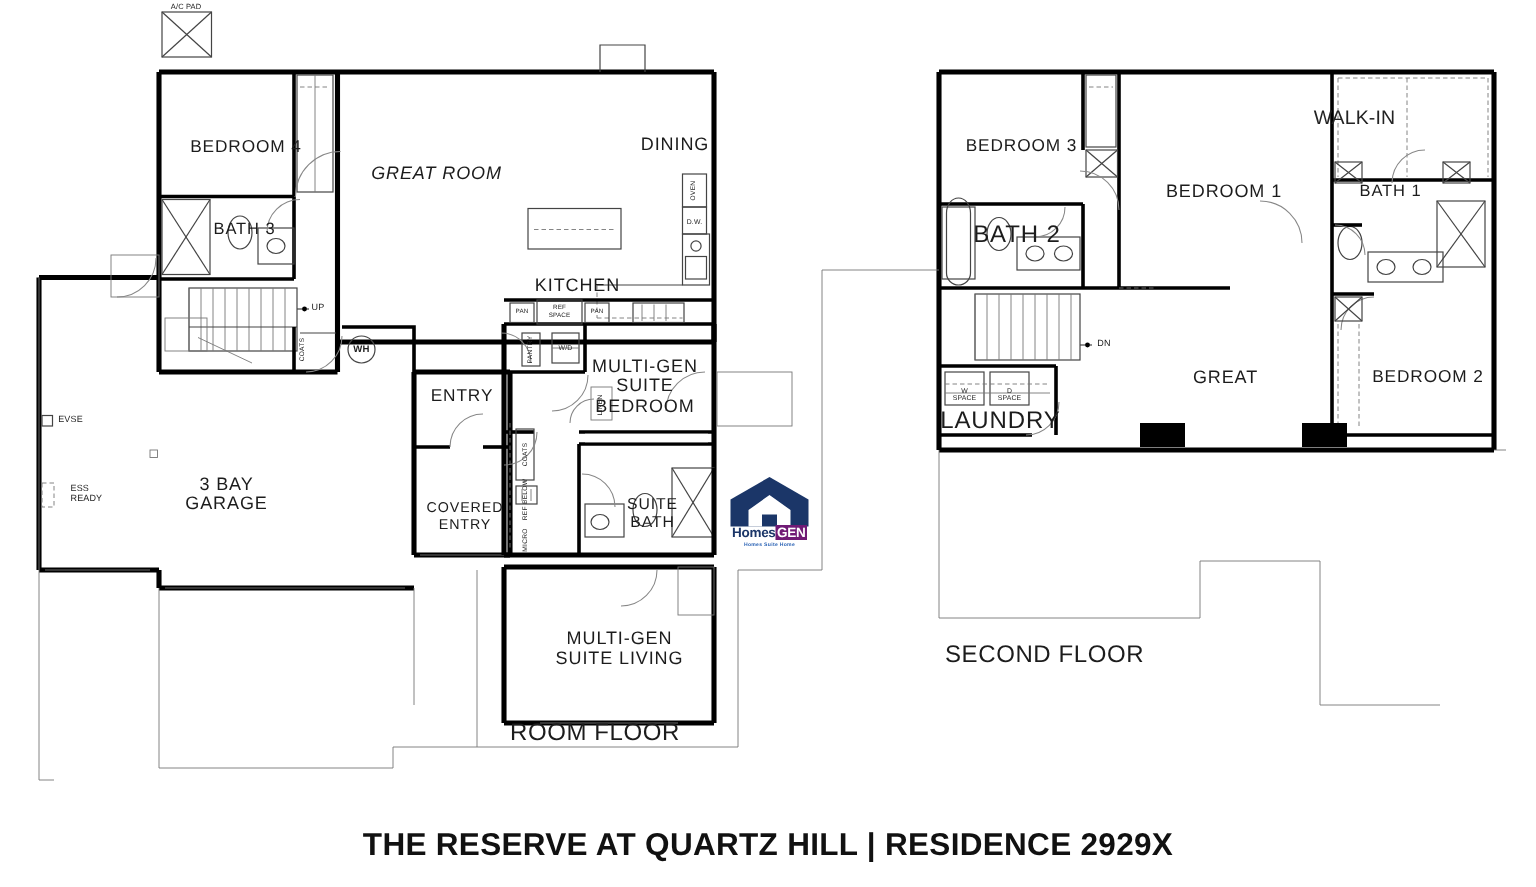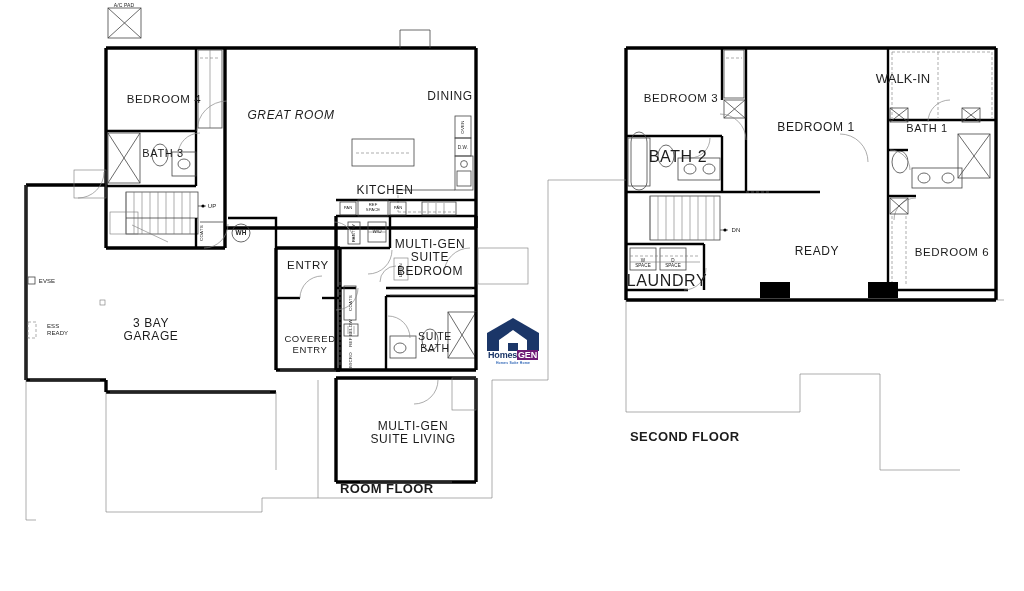--- a/index.html
+++ b/index.html
@@ -42,22 +42,22 @@
     color: #1c1c1c;
     pointer-events: none;
   }
   .room-lbl {
     font-size: 11.5px;
     font-weight: 500;
     letter-spacing: 0.6px;
   }
   .room-lbl.big { font-size: 12px; }
   .floor-lbl {
-    font-size: 13px;
-    font-weight: 700;
+    font-size: 16px;
+    font-weight: 400;
     letter-spacing: 0.4px;
     transform: translate(0, -50%);
     text-align: left;
   }
   .tiny-lbl {
     font-size: 4.6px;
     font-weight: 500;
     letter-spacing: 0.1px;
     color: #232323;
   }
@@ -553,23 +553,23 @@
   <div class="lbl room-lbl" style="left:681px; top:98px;">BEDROOM 3</div>
 
   <div class="lbl room-lbl" style="left:678px; top:157px; font-size:16px;">BATH 2</div>
 
   <div class="lbl room-lbl big" style="left:816px; top:128px;">BEDROOM 1</div>
 
   <div class="lbl tiny-lbl" style="left:903px; top:79px; font-size:13px;">WALK-IN</div>
 
   <div class="lbl room-lbl" style="left:927px; top:128px; font-size:11px;">BATH 1</div>
 
-  <div class="lbl room-lbl big" style="left:817px; top:252px;">READY</div>
-
-  <div class="lbl room-lbl" style="left:952px; top:252px;">BEDROOM 6</div>
+  <div class="lbl room-lbl big" style="left:817px; top:252px;">GREAT</div>
+
+  <div class="lbl room-lbl" style="left:952px; top:252px;">BEDROOM 2</div>
 
   <div class="lbl room-lbl" style="left:667px; top:281px; font-size:16px;">LAUNDRY</div>
 
   <div class="lbl micro-lbl" style="left:736px; top:230px;">DN</div>
 
   <div class="lbl tiny-lbl" style="left:643px; top:263px;">W
 SPACE</div>
 
   <div class="lbl tiny-lbl" style="left:673px; top:263px;">D
 SPACE</div>
@@ -578,14 +578,15 @@
 
   <div id="multigen-logo">
     <svg viewBox="0 0 58 36" width="58" height="36">
       <path d="M29 1 L55 16 L55 34 L3 34 L3 16 Z" fill="#1b3668"></path>
       <path d="M29 13 L43 23 L43 34 L34 34 L34 26 L24 26 L24 34 L15 34 L15 23 Z" fill="#ffffff"></path>
     </svg>
     <div class="logo-wordmark"><span>Homes</span><span class="gen">GEN</span></div>
     <div class="logo-tagline">Homes Suite Home</div>
   </div>
 
+  <div id="plan-title">THE RESERVE AT QUARTZ HILL | RESIDENCE 2929X</div>
 
 </div>
 
 </body></html>

